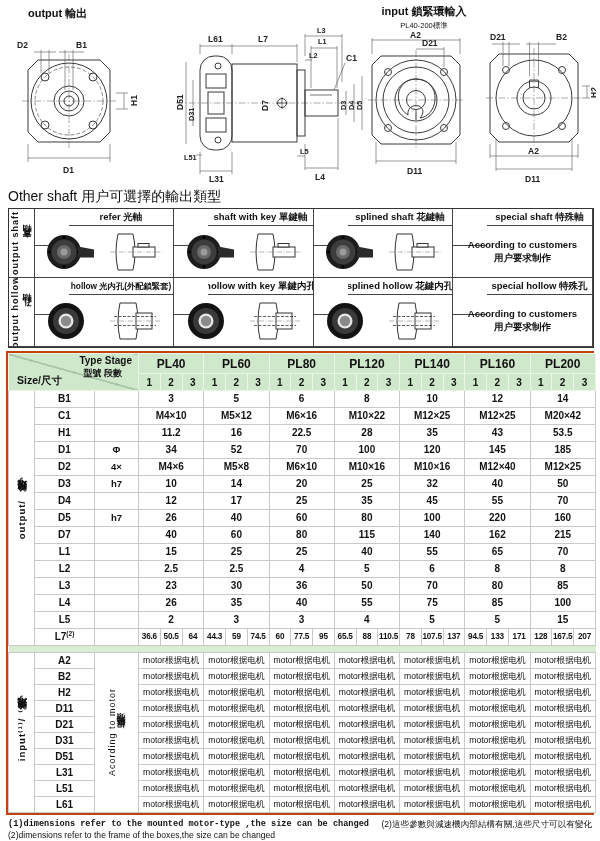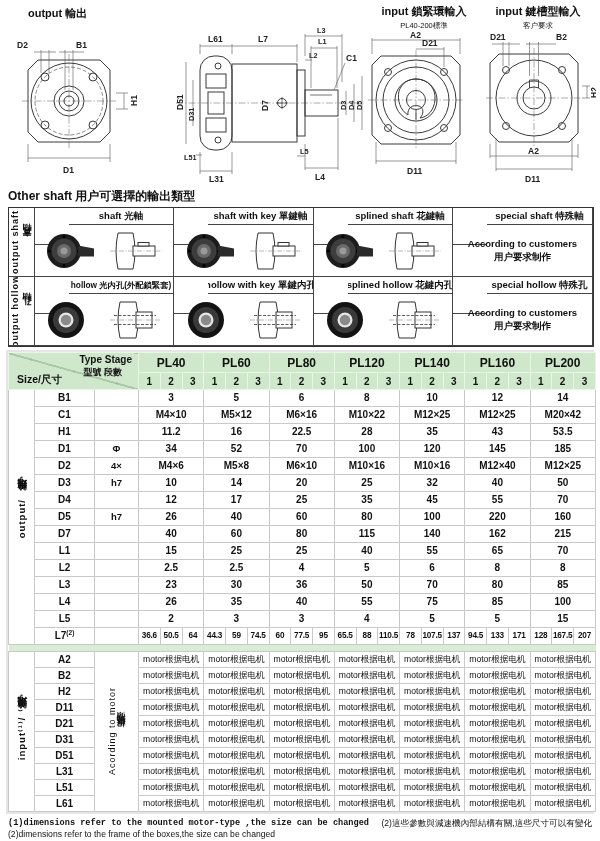--- a/index.html
+++ b/index.html
@@ -13,39 +13,39 @@
   .dtitle{position:absolute;font-size:11px;font-weight:bold;white-space:nowrap;}
   .dtitle.center{text-align:center;}
   .dsub{font-size:7.5px;font-weight:normal;margin-top:2px;}
   svg.dwg{position:absolute;}
   svg.dwg text{font-family:"Liberation Sans","DejaVu Sans",sans-serif;font-size:8.5px;font-weight:600;fill:#222;}
   svg.dwg .tiny{font-size:7.3px;}
   .ln{stroke:#3a3a3a;fill:none;stroke-width:1;}
   .thin{stroke:#555;fill:none;stroke-width:.6;}
   .cl{stroke:#777;fill:none;stroke-width:.6;stroke-dasharray:7 2 1.5 2;}
   
-  #shaft-title{margin:2px 8px 2px;font-size:12px;font-weight:bold;}
+  #shaft-title{margin:2px 8px 2px;font-size:14px;font-weight:normal;}
   .shaft-grid{
     display:grid;margin:0 8px;width:584px;
     grid-template-columns:26px 34px 105px 34px 106px 34px 105px 34px 106px;
     grid-template-rows:17px 52px 17px 52px;
     border:1.5px solid #333;box-sizing:content-box;background:#fff;
   }
   .shaft-grid>div{border-right:1px solid #444;border-bottom:1px solid #444;
     display:flex;align-items:center;justify-content:center;overflow:hidden;box-sizing:border-box;}
   .sg-code{font-weight:bold;font-size:10px;margin-top:36px;}
   .sg-name{font-weight:bold;font-size:9.5px;white-space:nowrap;}
   .sg-name.small{font-size:8.3px;}
   .sg-note{flex-direction:column;font-weight:bold;font-size:9.5px;line-height:1.35;text-align:center;}
   .sg-draw{gap:10px;}
   .sg-vlabel{flex-direction:row;gap:1px;}
   .vtext{writing-mode:vertical-rl;transform:rotate(180deg);display:inline-block;
     font-weight:bold;font-size:9px;letter-spacing:1px;white-space:nowrap;}
   
-  .table-wrap{background:#e5e5e5;margin:3px 6px 0;padding:2px;}
+  .table-wrap{background:#c2410c;margin:3px 6px 0;padding:2px;}
   table#dim{border-collapse:collapse;table-layout:fixed;width:588px;background:#fff;}
   #dim th,#dim td{padding:0;text-align:center;vertical-align:middle;overflow:hidden;white-space:nowrap;}
   #dim thead th{background:#cfe7ca;border:1px solid #e9f5e5;}
   #dim .model-th{font-size:12px;font-weight:bold;height:19px;}
   #dim .stage-th{font-size:10px;font-weight:bold;height:16px;}
   #dim th.corner{position:relative;background-color:#cfe7ca;
     background-image:linear-gradient(to top right,transparent calc(50% - .5px),#89a889 calc(50% - .5px),#89a889 calc(50% + .5px),transparent calc(50% + .5px));}
   .c-en{position:absolute;top:1px;right:6px;font-size:10px;font-weight:bold;}
   .c-zh{position:absolute;top:13px;right:16px;font-size:9px;font-weight:bold;}
   .c-size{position:absolute;bottom:2px;left:8px;font-size:10.5px;font-weight:bold;text-align:right;}
@@ -100,24 +100,20 @@
     </g>
   </defs>
 </svg>
 
 <div id="drawings">
   <div class="dtitle" style="left:28px;top:6px">output 輸出</div>
   <div class="dtitle center" style="left:358px;top:4px;width:132px">
     <div>input 鎖緊環輸入</div>
     <div class="dsub">PL40-200標準</div>
   </div>
-  <div class="dtitle center" style="left:482px;top:4px;width:112px">
-    <div>input 鍵槽型輸入</div>
-    <div class="dsub">客户要求</div>
-  </div>
 
   <svg class="dwg" style="left:4px;top:30px" width="160" height="152" viewBox="0 0 160 152">
     <path class="cl" d="M65,24 V118 M18,71 H112"></path>
     <g class="ln">
       <polygon points="34,30 96,30 106,40 106,102 96,112 34,112 24,102 24,40"></polygon>
       <circle cx="65" cy="71" r="38"></circle>
       <circle cx="65" cy="71" r="34" stroke-dasharray="4 2" stroke-width=".6"></circle>
       <circle cx="41" cy="47" r="4"></circle>
         <circle cx="89" cy="47" r="4"></circle>
       <circle cx="41" cy="95" r="4"></circle>
@@ -242,21 +238,21 @@
 
 <div id="shaft-title">Other shaft  用户可選擇的輸出類型</div>
 
 <div class="shaft-grid">
 
   <div class="sg-vlabel" style="grid-column:1;grid-row:1/3">
     <span class="vtext">output shaft</span>
     <span class="vtext">實 軸</span>
   </div>
   <div class="sg-code" style="grid-column:2;grid-row:1">S₁</div>
-  <div class="sg-name" style="grid-column:3;grid-row:1">shaft 光軸</div>
+  <div class="sg-name" style="grid-column:3;grid-row:1">refer 光軸</div>
   <div class="sg-code" style="grid-column:4;grid-row:1">S₂</div>
   <div class="sg-name" style="grid-column:5;grid-row:1">shaft with key 單鍵軸</div>
   <div class="sg-code" style="grid-column:6;grid-row:1">S₃</div>
   <div class="sg-name" style="grid-column:7;grid-row:1">splined shaft 花鍵軸</div>
   <div class="sg-code" style="grid-column:8;grid-row:1">S₁</div>
   <div class="sg-name" style="grid-column:9;grid-row:1">special shaft 特殊軸</div>
 
   <div class="sg-draw" style="grid-column:2/4;grid-row:2">
     <svg width="52" height="44" viewBox="0 0 52 44">
         <use href="#sym-shaft-photo"></use>

